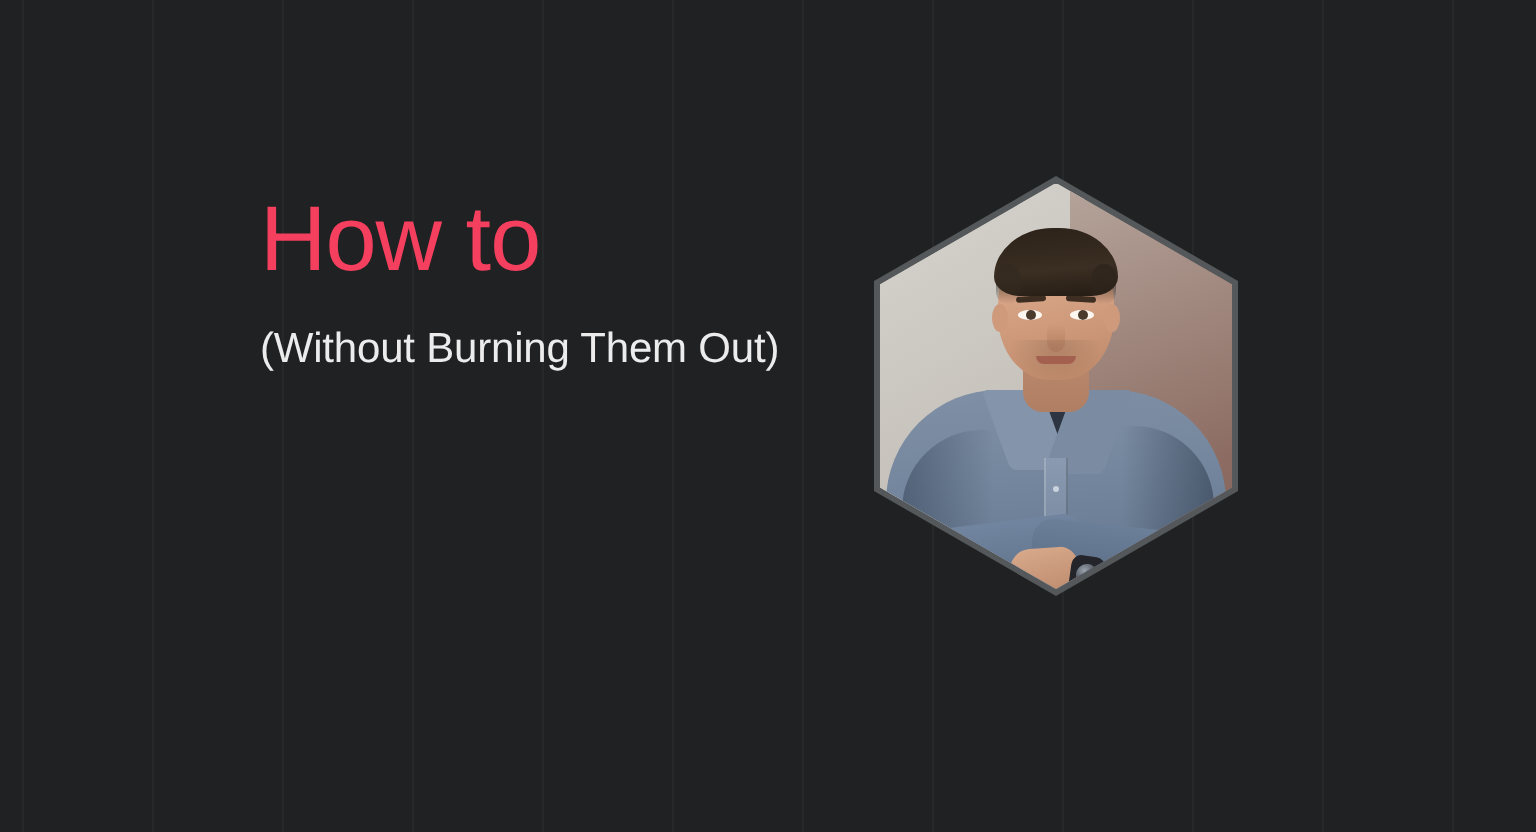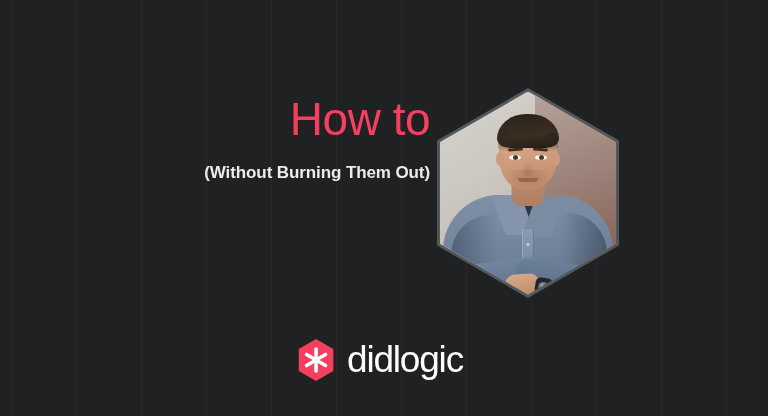--- a/index.html
+++ b/index.html
@@ -7,21 +7,20 @@
     padding: 0;
     background: #1f2122;
   }
   #canvas {
     position: relative;
     width: 760px;
     height: 416px;
     overflow: hidden;
     background: #1f2122;
     font-family: "Liberation Sans", sans-serif;
-    text-align: right;
   }
 
   
   #grid {
     position: absolute;
     inset: 0;
     background-image: repeating-linear-gradient(
       to right,
       rgba(255,255,255,0.030) 0px,
       rgba(255,255,255,0.030) 1px,
@@ -43,22 +42,22 @@
     color: #f43f5e;
     font-size: 46px;
     line-height: 50px;
     font-weight: 300;
     letter-spacing: -0.5px;
     white-space: nowrap;
   }
   #subtitle {
     margin-top: 19px;
     color: #ececed;
-    font-size: 17px;
-    font-weight: 700;
+    font-size: 21px;
+    font-weight: 400;
     letter-spacing: -0.1px;
     white-space: nowrap;
   }
 
   
   #portrait-wrap {
     position: absolute;
     left: 437px;
     top: 88px;
     width: 182px;
@@ -402,25 +401,14 @@
         </div>
 
         <div id="hair">
           <div id="hair-fade-l"></div>
           <div id="hair-fade-r"></div>
         </div>
       </div>
     </div>
   </div>
 
-  <div id="logo">
-    <svg id="logo-mark" viewBox="0 0 38 44">
-      <polygon points="19,1 36.3,11 36.3,33 19,43 1.7,33 1.7,11" fill="#f43f5e"></polygon>
-      <g stroke="#ffffff" stroke-width="3.6" stroke-linecap="round">
-        <line x1="19" y1="11" x2="19" y2="33"></line>
-        <line x1="9.5" y1="16.5" x2="28.5" y2="27.5"></line>
-        <line x1="9.5" y1="27.5" x2="28.5" y2="16.5"></line>
-      </g>
-    </svg>
-    <div id="logo-text">didlogic</div>
-  </div>
 
 </div>
 
 </body></html>

